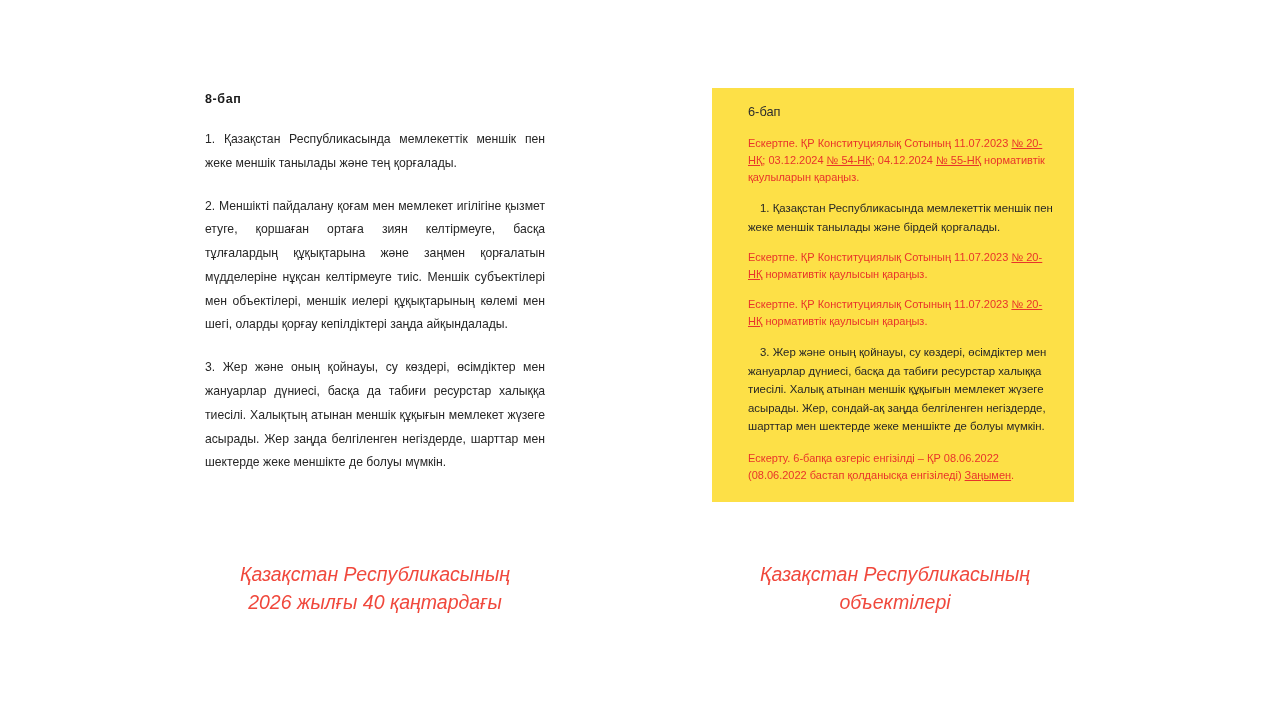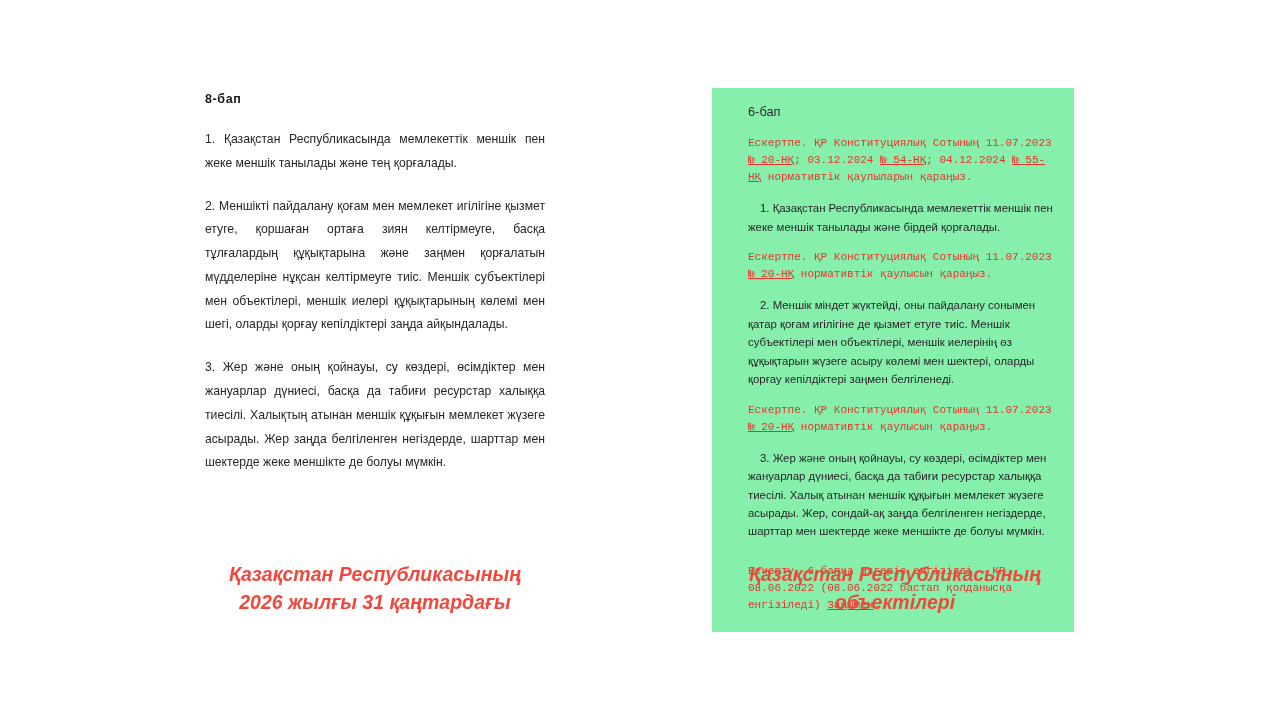--- a/index.html
+++ b/index.html
@@ -41,64 +41,63 @@
     margin-bottom: 19px;
   }
   .left-par:last-child { margin-bottom: 0; }
 
   
   .right-col {
     position: absolute;
     left: 712px;
     top: 88px;
     width: 362px;
-    background: #86efac;
+    background: #fde047;
     padding: 16px 18px 18px 18px;
     box-sizing: border-box;
   }
   .right-heading {
     font-size: 12.8px;
     color: #2d2d2d;
     margin-bottom: 16px;
     padding-left: 18px;
   }
   .note {
     font-size: 11px;
     line-height: 1.55;
     color: #e8342a;
     margin-bottom: 13px;
     padding-left: 18px;
     text-align: left;
-    font-family: Liberation Mono, monospace;
   }
   .note a, .note .lnk {
     color: #e8342a;
     text-decoration: underline;
     cursor: pointer;
   }
   .note.last {
-    margin-top: 22px;
+    margin-top: 14px;
     margin-bottom: 0;
     padding-left: 18px;
   }
   .right-par {
     font-size: 11.4px;
     line-height: 1.62;
     color: #262626;
     margin-bottom: 13px;
     padding-left: 18px;
     text-indent: 12px;
     text-align: left;
   }
 
   
   .caption {
     position: absolute;
     font-style: italic;
-    font-weight: bold;
+    font-weight: normal;
     color: #f0483c;
     font-size: 19.5px;
     line-height: 1.45;
     text-align: center;
   }
   .caption-left {
     left: 140px;
     top: 560px;
     width: 470px;
   }
@@ -123,32 +122,31 @@
 
   <div class="right-col">
     <div class="right-heading">6-бап</div>
 
     <div class="note">Ескертпе. ҚР Конституциялық Сотының 11.07.2023 <span class="lnk">№ <span class="lnk">20-НҚ</span></span>; 03.12.2024 <span class="lnk">№ 54-НҚ</span>; 04.12.2024 <span class="lnk">№ 55-НҚ</span> нормативтік қаулыларын қараңыз.</div>
 
     <p class="right-par">1. Қазақстан Республикасында мемлекеттік меншік пен жеке меншік танылады және бірдей қорғалады.</p>
 
     <div class="note">Ескертпе. ҚР Конституциялық Сотының 11.07.2023 <span class="lnk">№ <span class="lnk">20-НҚ</span></span> нормативтік қаулысын қараңыз.</div>
 
-    <p class="right-par">2. Меншік міндет жүктейді, оны пайдалану сонымен қатар қоғам игілігіне де қызмет етуге тиіс. Меншік субъектілері мен объектілері, меншік иелерінің өз құқықтарын жүзеге асыру көлемі мен шектері, оларды қорғау кепілдіктері заңмен белгіленеді.</p>
 
     <div class="note">Ескертпе. ҚР Конституциялық Сотының 11.07.2023 <span class="lnk">№ <span class="lnk">20-НҚ</span></span> нормативтік қаулысын қараңыз.</div>
 
     <p class="right-par">3. Жер және оның қойнауы, су көздері, өсімдіктер мен жануарлар дүниесі, басқа да табиғи ресурстар халыққа тиесілі. Халық атынан меншік құқығын мемлекет жүзеге асырады. Жер, сондай-ақ заңда белгіленген негіздерде, шарттар мен шектерде жеке меншікте де болуы мүмкін.</p>
 
     <div class="note last">Ескерту. 6-бапқа өзгеріс енгізілді – ҚР 08.06.2022 (08.06.2022 бастап қолданысқа енгізіледі) <span class="lnk">Заңымен</span>.</div>
   </div>
 
   <div class="caption caption-left">
     <span class="cap-line">Қазақстан Республикасының</span>
-    <span class="cap-line">2026 жылғы 31 қаңтардағы</span>
+    <span class="cap-line">2026 жылғы 40 қаңтардағы</span>
   </div>
 
   <div class="caption caption-right">
     <span class="cap-line">Қазақстан Республикасының</span>
     <span class="cap-line">объектілері</span>
   </div>
 
 </div>
 
 </body></html>

